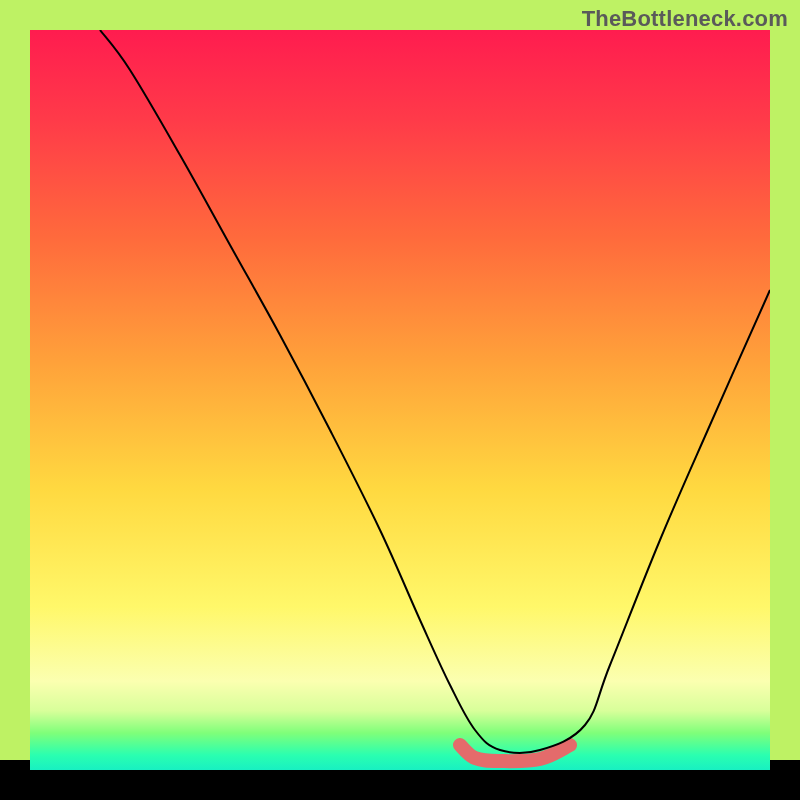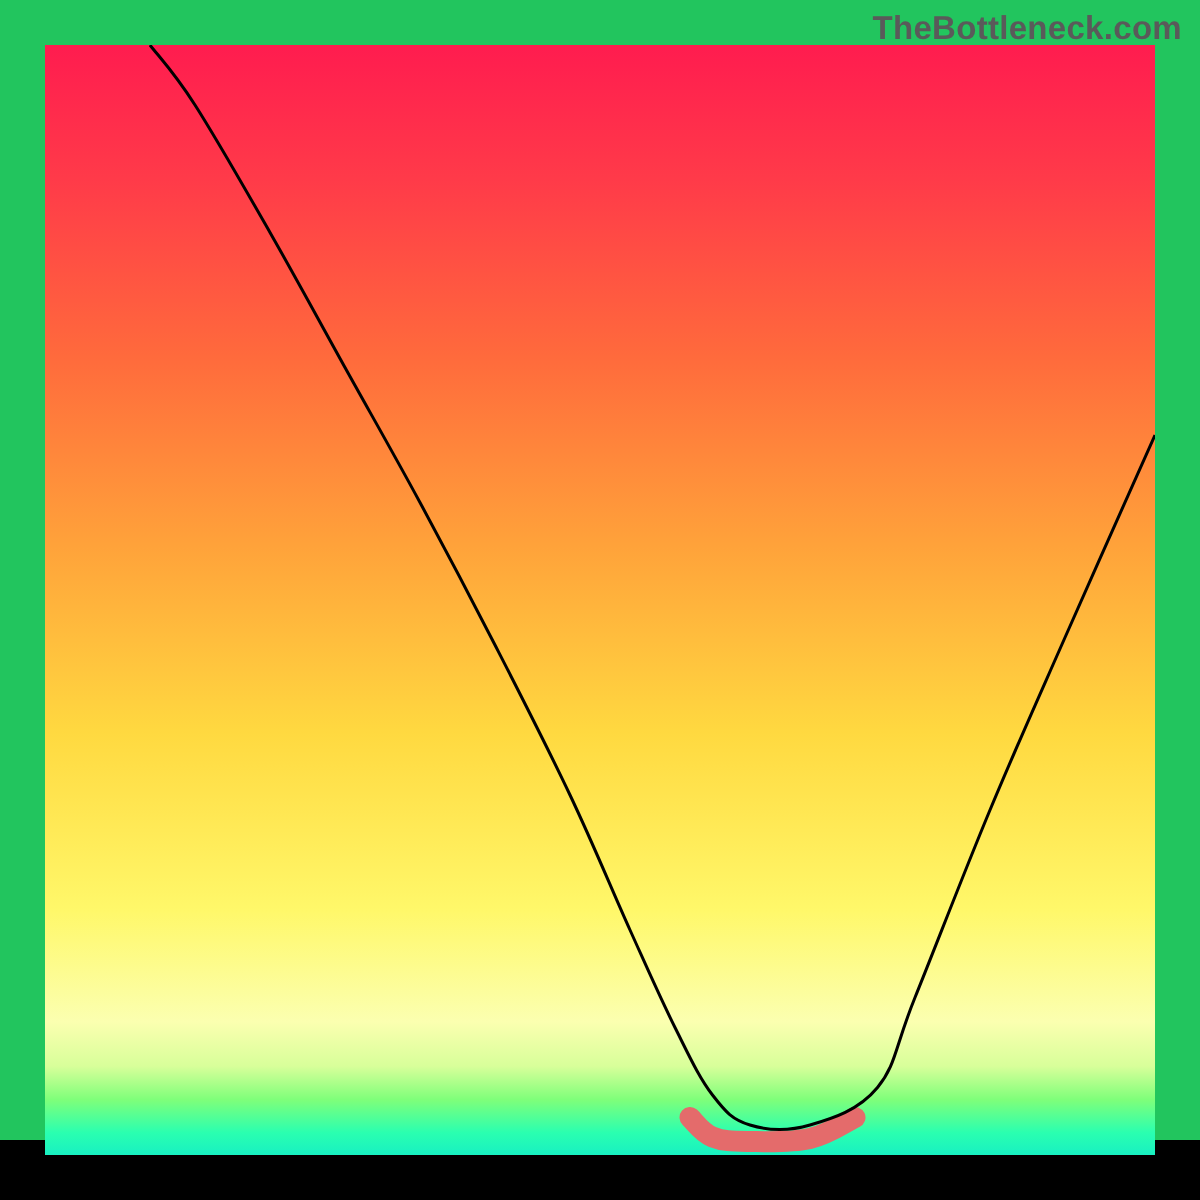--- a/index.html
+++ b/index.html
@@ -8,21 +8,21 @@
     width: 800px;
     height: 800px;
     background: #000;
     overflow: hidden;
     font-family: "Helvetica Neue", Arial, sans-serif;
   }
   .frame {
     position: relative;
     width: 800px;
     height: 760px;
-    background: #22c55e;
+    background: #bef264;
   }
   .watermark {
     position: absolute;
     top: 6px;
     right: 12px;
     color: #5a5a5a;
     font-size: 22px;
     font-weight: 600;
     letter-spacing: 0.2px;
     z-index: 20;

